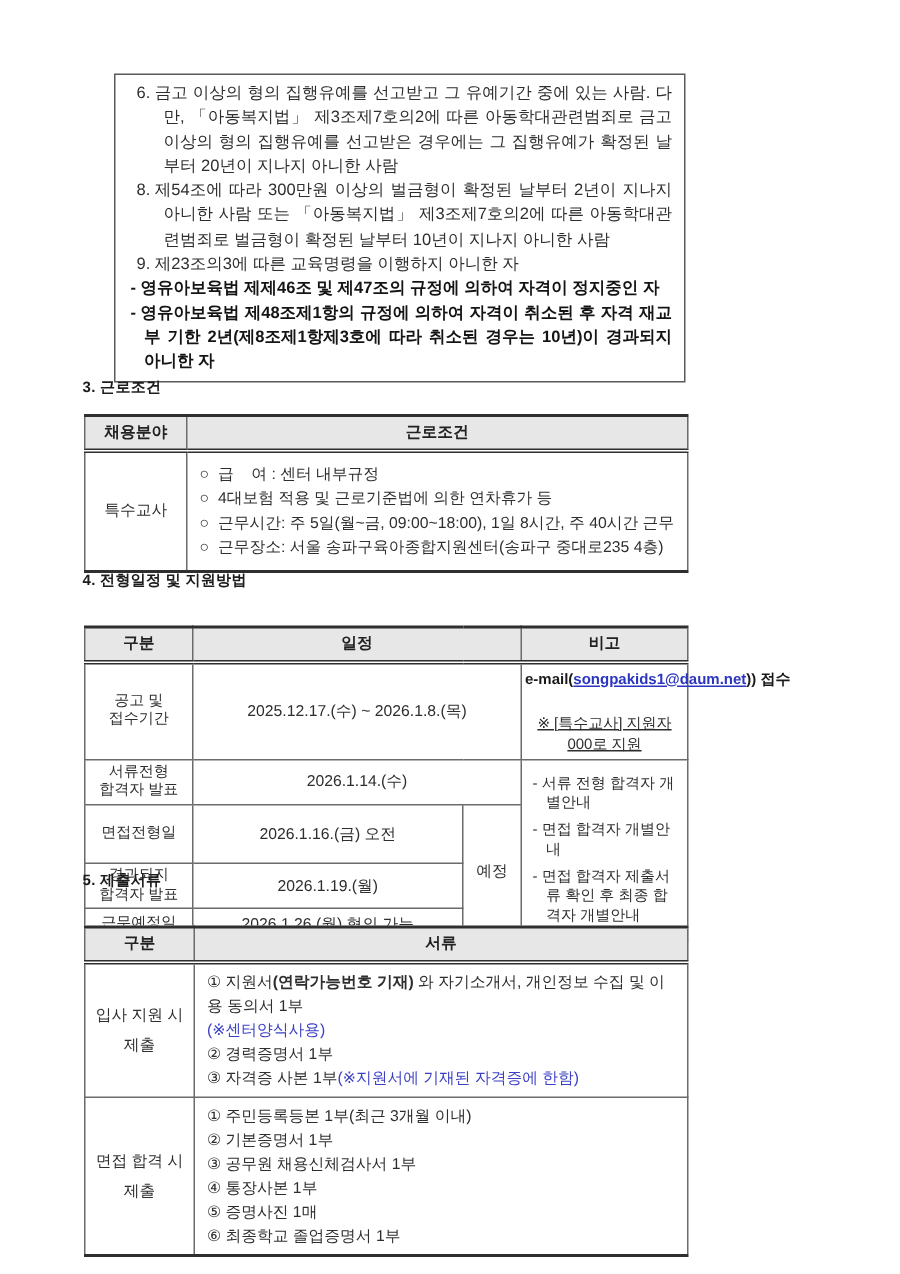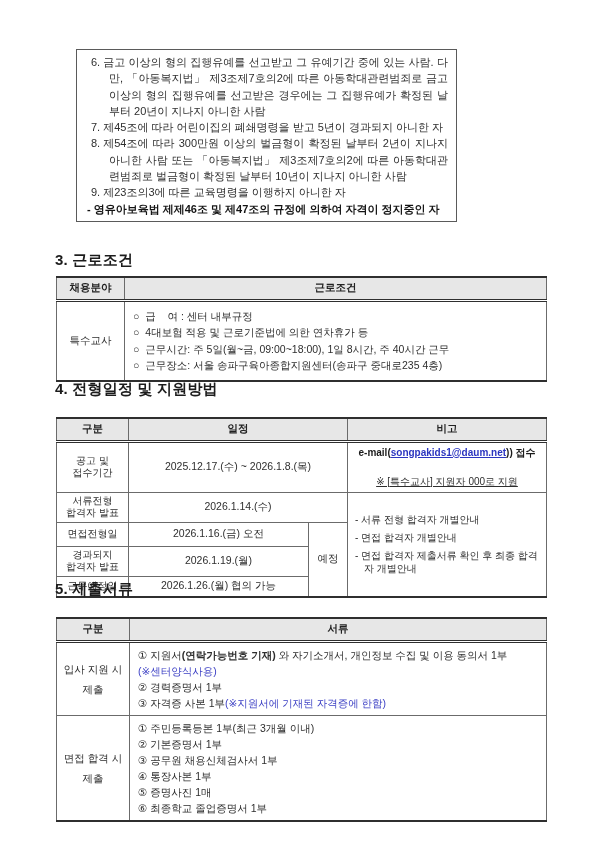--- a/index.html
+++ b/index.html
@@ -22,30 +22,30 @@
     text-align:justify;
   }
   .num-item { padding-left:26px; text-indent:-18px; }
   .num-item .n { margin-right:3px; }
   .dash-item { padding-left:13px; text-indent:-9px; font-weight:bold; color:#141414; }
   .dash-item .n { margin-right:3px; }
 
   
   .sec-title {
     position:absolute; left:55px;
-    font-size:15px; font-weight:bold; color:#1c1c1c;
+    font-size:10px; font-weight:bold; color:#1c1c1c;
     letter-spacing:0.2px;
   }
   #sec3-title { top:251px; }
   #sec4-title { top:380px; }
   #sec5-title { top:580px; }
 
   
   table {
-    position:absolute; left:56px; width:491px;
+    position:absolute; left:56px; width:403px;
     border-collapse:collapse; table-layout:fixed; background:#fff;
   }
   th, td { border:1px solid #6b6b6b; }
   table { border-top:2px solid #2f2f2f; border-bottom:2px solid #2f2f2f; }
   th {
     background:#e7e7e7; font-weight:bold; font-size:10.5px; color:#222;
     height:23px; text-align:center; vertical-align:middle;
     border-bottom:3px double #2f2f2f; padding:2px;
   }
   td { vertical-align:middle; }
@@ -86,24 +86,24 @@
   .blue { color:#3b3fc4; }
   .bold { font-weight:bold; }
 </style>
 </head>
 <body>
 
 <div class="page">
 
   <div class="notice-box">
     <div class="num-item"><span class="n">6.</span><span>금고 이상의 형의 집행유예를 선고받고 그 유예기간 중에 있는 사람. 다만, 「아동복지법」 제3조제7호의2에 따른 아동학대관련범죄로 금고 이상의 형의 집행유예를 선고받은 경우에는 그 집행유예가 확정된 날부터 20년이 지나지 아니한 사람</span></div>
-    <div class="num-item"><span class="n">7.</span><span>제45조에 따라 어린이집의 폐쇄명령을 받고 5년이 경과되지 아니한 자</span></div>
     <div class="num-item"><span class="n">8.</span><span>제54조에 따라 300만원 이상의 벌금형이 확정된 날부터 2년이 지나지 아니한 사람 또는 「아동복지법」 제3조제7호의2에 따른 아동학대관련범죄로 벌금형이 확정된 날부터 10년이 지나지 아니한 사람</span></div>
     <div class="num-item"><span class="n">9.</span><span>제23조의3에 따른 교육명령을 이행하지 아니한 자</span></div>
     <div class="dash-item"><span class="n">-</span><span>영유아보육법 제제46조 및 제47조의 규정에 의하여 자격이 정지중인 자</span></div>
+    <div class="dash-item"><span class="n">-</span><span>영유아보육법 제48조제1항의 규정에 의하여 자격이 취소된 후 자격 재교부 기한 2년(제8조제1항제3호에 따라 취소된 경우는 10년)이 경과되지 아니한 자</span></div>
   </div>
 
   <div class="sec-title" id="sec3-title">3. 근로조건</div>
 
   <table id="table1">
     <colgroup>
         <col style="width:68px">
         <col>
       </colgroup>
     <tbody>

